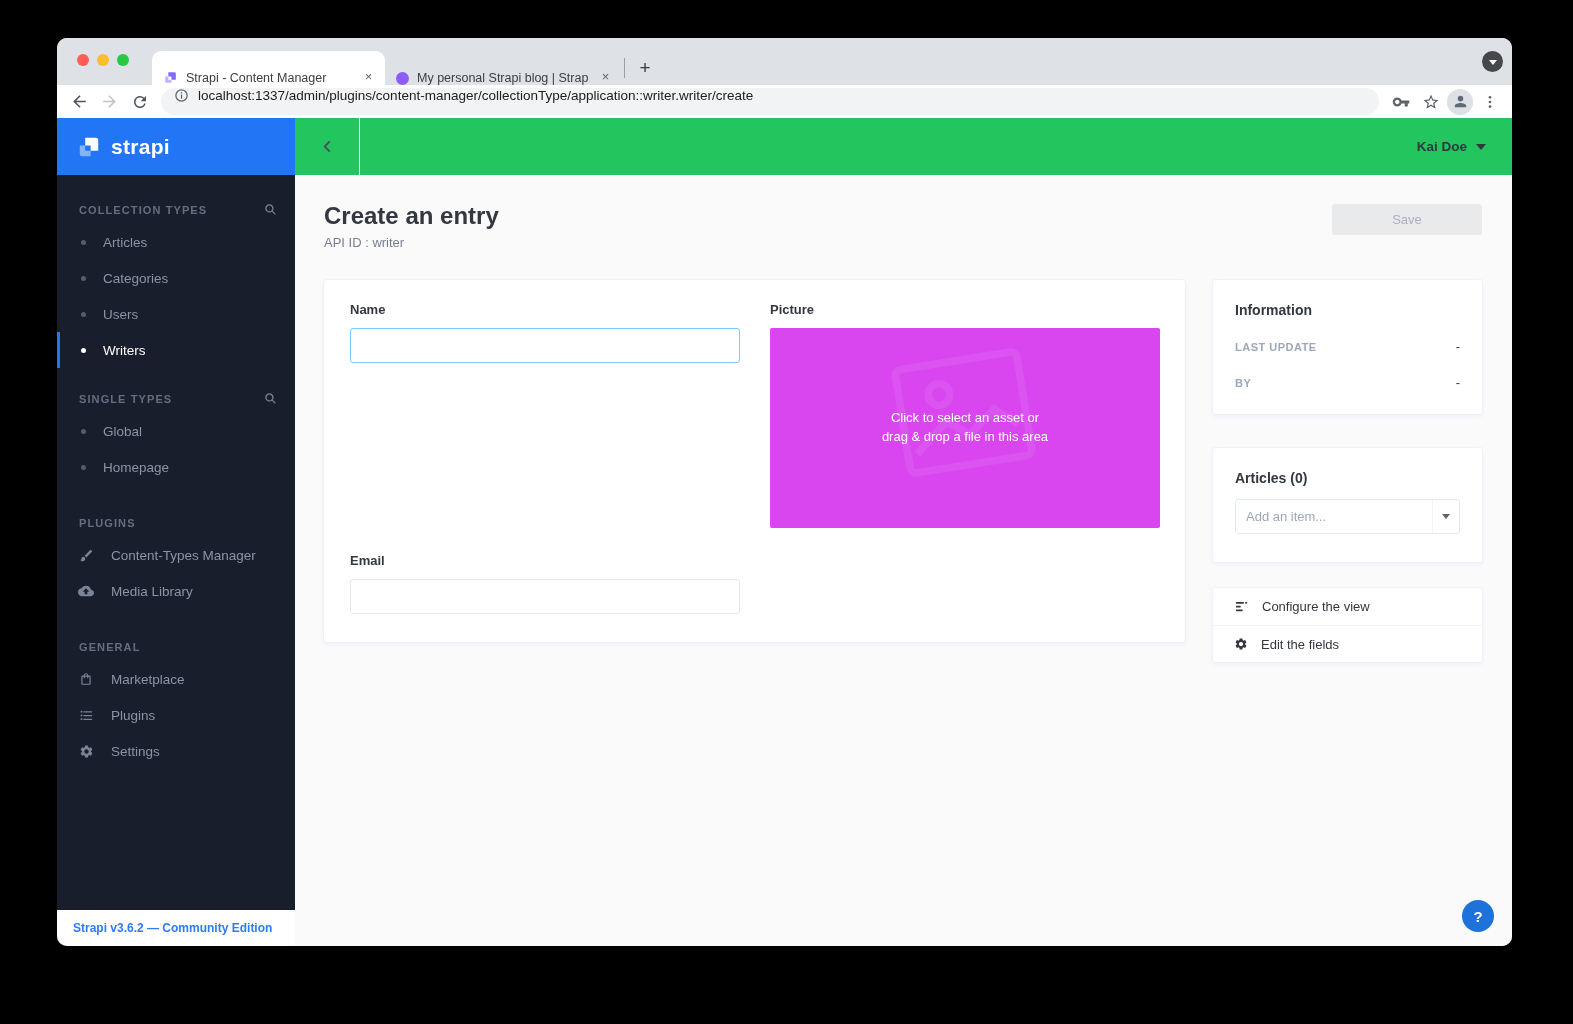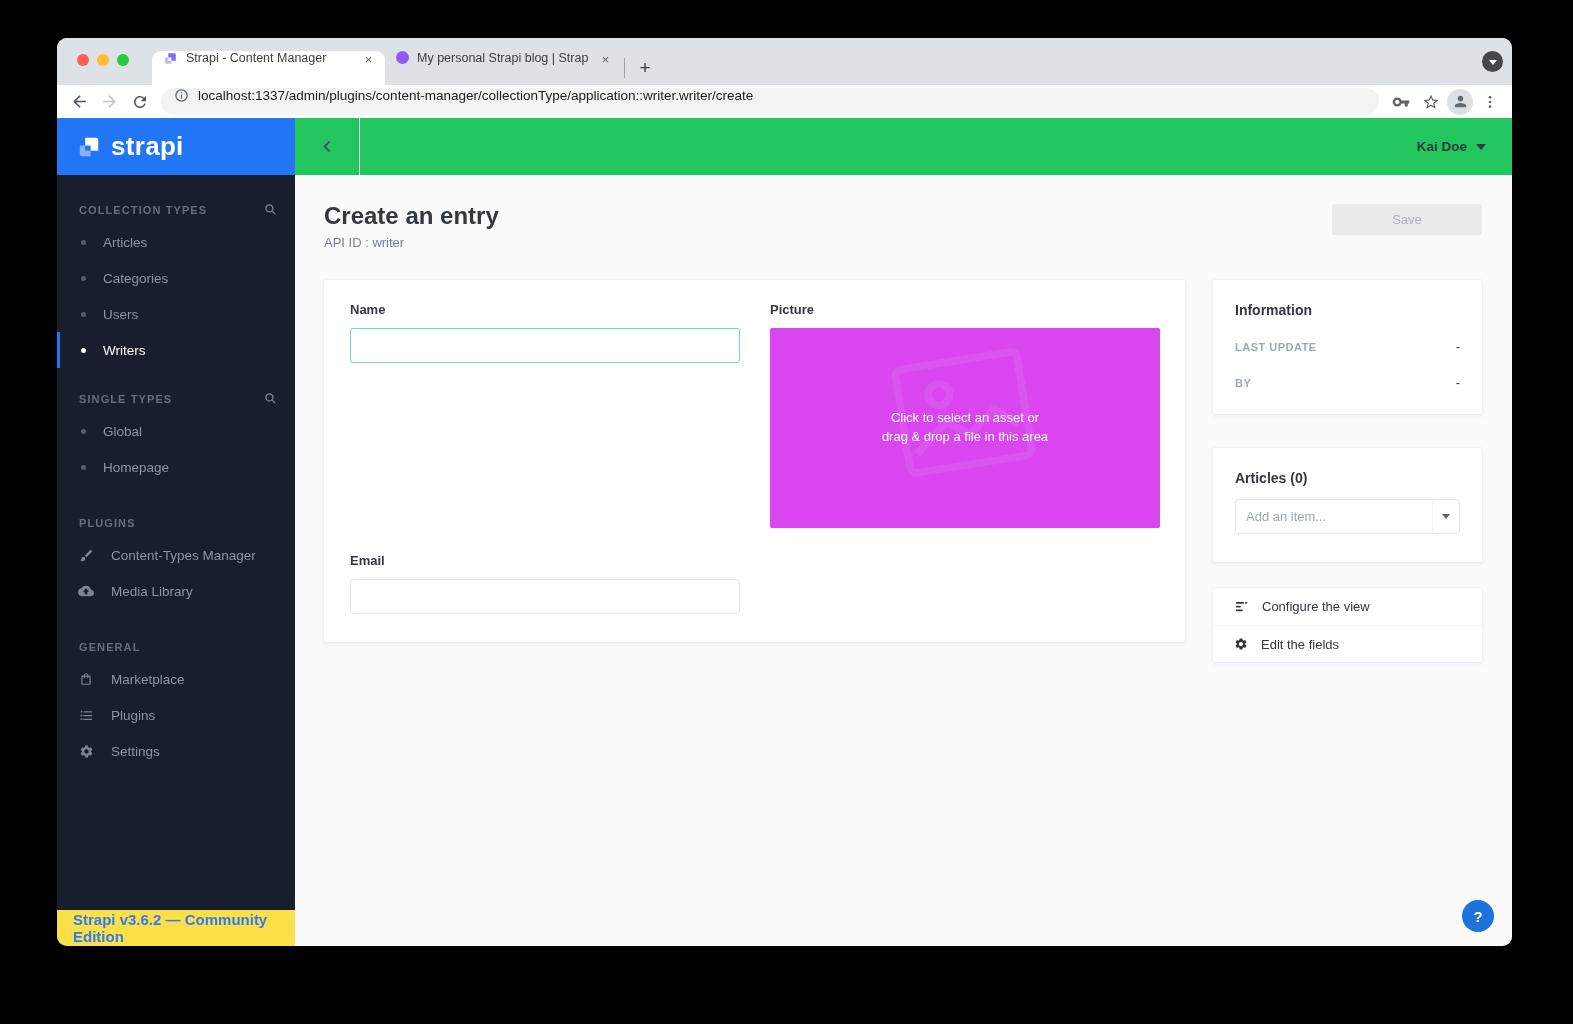--- a/index.html
+++ b/index.html
@@ -5,21 +5,21 @@
   * { margin:0; padding:0; box-sizing:border-box; }
   html,body { width:1573px; height:1024px; background:#000; font-family:"Liberation Sans", sans-serif; }
   .window { position:absolute; left:57px; top:38px; width:1455px; height:908px; border-radius:10px; overflow:hidden; background:#fff; }
 
   
   .tabstrip { position:relative; height:47px; background:#dee1e6; }
   .traffic { position:absolute; left:20px; top:16px; display:flex; gap:8px; }
   .light { width:12px; height:12px; border-radius:50%; }
   .light.red { background:#ff5f57; } .light.yellow { background:#febc2e; } .light.green { background:#28c840; }
   .tabs { position:absolute; left:95px; bottom:0; display:flex; align-items:flex-end; height:34px; }
-  .tab { height:34px; display:flex; align-items:flex-start; gap:8px; padding:0 8px 0 11px; font-size:12.5px; color:#3c4043; }
+  .tab { height:34px; display:flex; align-items:flex-end; gap:8px; padding:0 8px 0 11px; font-size:12.5px; color:#3c4043; }
   .tab.active { width:233px; background:#fff; border-radius:9px 9px 0 0; }
   .tab.inactive { width:237px; }
   .tab-title { flex:1; white-space:nowrap; overflow:hidden; }
   .tab-close { width:17px; height:17px; display:flex; align-items:center; justify-content:center; border-radius:50%; color:#5f6368; font-size:13px; }
   .favicon { width:15px; height:15px; flex:0 0 auto; }
   .favicon-dot { width:13px; height:13px; border-radius:50%; background:#8b5cf6; flex:0 0 auto; }
   .tab-sep { width:1px; height:20px; background:#9aa0a6; margin:0 7px 7px 2px; align-self:flex-end; }
   .newtab { width:26px; height:26px; margin-bottom:4px; display:flex; align-items:center; justify-content:center; font-size:19px; color:#3c4043; }
   .tabsearch { position:absolute; right:9px; top:13px; width:21px; height:21px; border-radius:50%; background:#45474a; display:flex; align-items:center; justify-content:center; }
   .tabsearch .tri { width:0; height:0; border-left:4px solid transparent; border-right:4px solid transparent; border-top:5px solid #fff; margin-top:1px; }
@@ -30,31 +30,31 @@
   .urlfield { flex:1; height:27px; background:#f1f3f4; border-radius:14px; display:flex; padding:0 13px; gap:9px; margin:0 5px; overflow:hidden; }
   .urltext { font-size:13.5px; color:#202124; white-space:nowrap; overflow:hidden; }
   .avatar-btn { width:26px; height:26px; border-radius:50%; background:#dde0e4; display:flex; align-items:center; justify-content:center; flex:0 0 auto; }
 
   
   .app { display:flex; height:828px; }
 
   
   .sidebar { width:238px; background:#181e2b; display:flex; flex-direction:column; flex:0 0 auto; }
   .logo-block { height:57px; background:#2276f5; display:flex; align-items:center; padding-left:19px; gap:9px; flex:0 0 auto; }
-  .logo-text { color:#fff; font-size:26px; font-weight:bold; letter-spacing:.3px; }
+  .logo-text { color:#fff; font-size:21px; font-weight:bold; letter-spacing:.3px; }
   .nav { flex:1; overflow:hidden; padding-top:4px; }
   .sec-head { display:flex; align-items:center; justify-content:space-between; margin:24px 18px 8px 22px; }
   .sec-label { font-size:11px; font-weight:bold; letter-spacing:1.1px; color:#656e80; }
   .nav-item { position:relative; height:36px; display:flex; align-items:center; padding-left:24px; gap:17px; font-size:13.5px; color:#8b94a6; cursor:pointer; }
   .nav-item .bullet { width:5px; height:5px; border-radius:50%; background:#545d6e; flex:0 0 auto; }
   .nav-item.active { color:#fff; }
   .nav-item.active .bullet { background:#fff; }
   .nav-item.active .active-bar { position:absolute; left:0; top:0; width:3px; height:100%; background:#2276f5; }
   .nav-item .i-ic { width:16px; display:flex; justify-content:center; color:#7a8495; flex:0 0 auto; margin-left:-3px; }
-  .side-footer { height:36px; background:#fde047; display:flex; align-items:center; padding-left:16px; font-size:15px; color:#2e7bf6; font-weight:bold; flex:0 0 auto; }
+  .side-footer { height:36px; background:#ffffff; display:flex; align-items:center; padding-left:16px; font-size:12px; color:#2e7bf6; font-weight:bold; flex:0 0 auto; }
 
   
   .main { flex:1; background:#fafafb; position:relative; display:flex; flex-direction:column; }
   .main-header { height:57px; background:#22c55e; display:flex; align-items:center; flex:0 0 auto;font-weight:bold; }
   .back-btn { width:65px; height:100%; border-right:1px solid #f3f4f7; display:flex; align-items:center; justify-content:center; cursor:pointer; }
   .hspacer { flex:1; }
   .user-menu { display:flex; align-items:center; gap:9px; padding-right:26px; cursor:pointer; }
   .user-name { font-size:13.5px; color:#333740; }
   .caret-down { width:0; height:0; border-left:5px solid transparent; border-right:5px solid transparent; border-top:6px solid #333740; }
 

